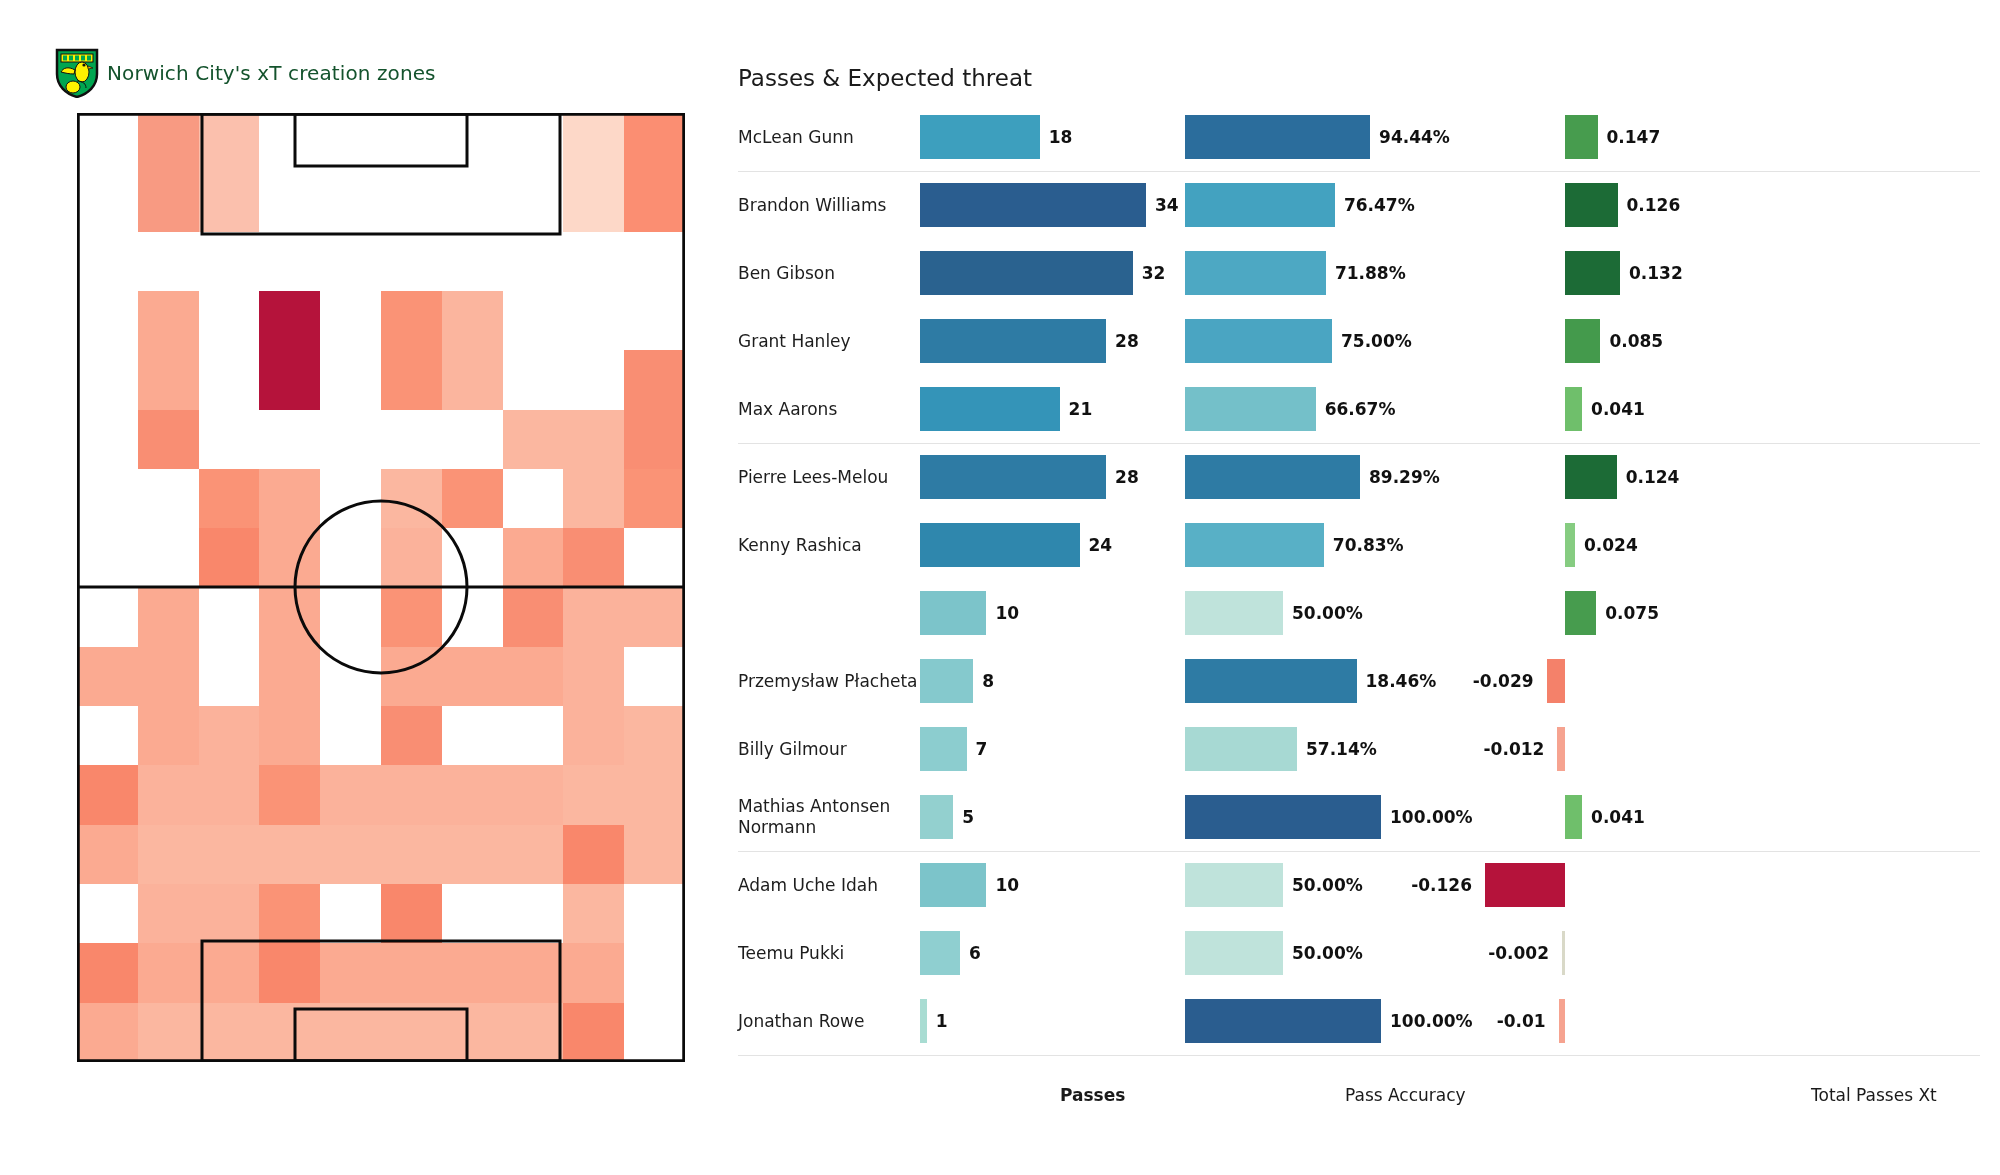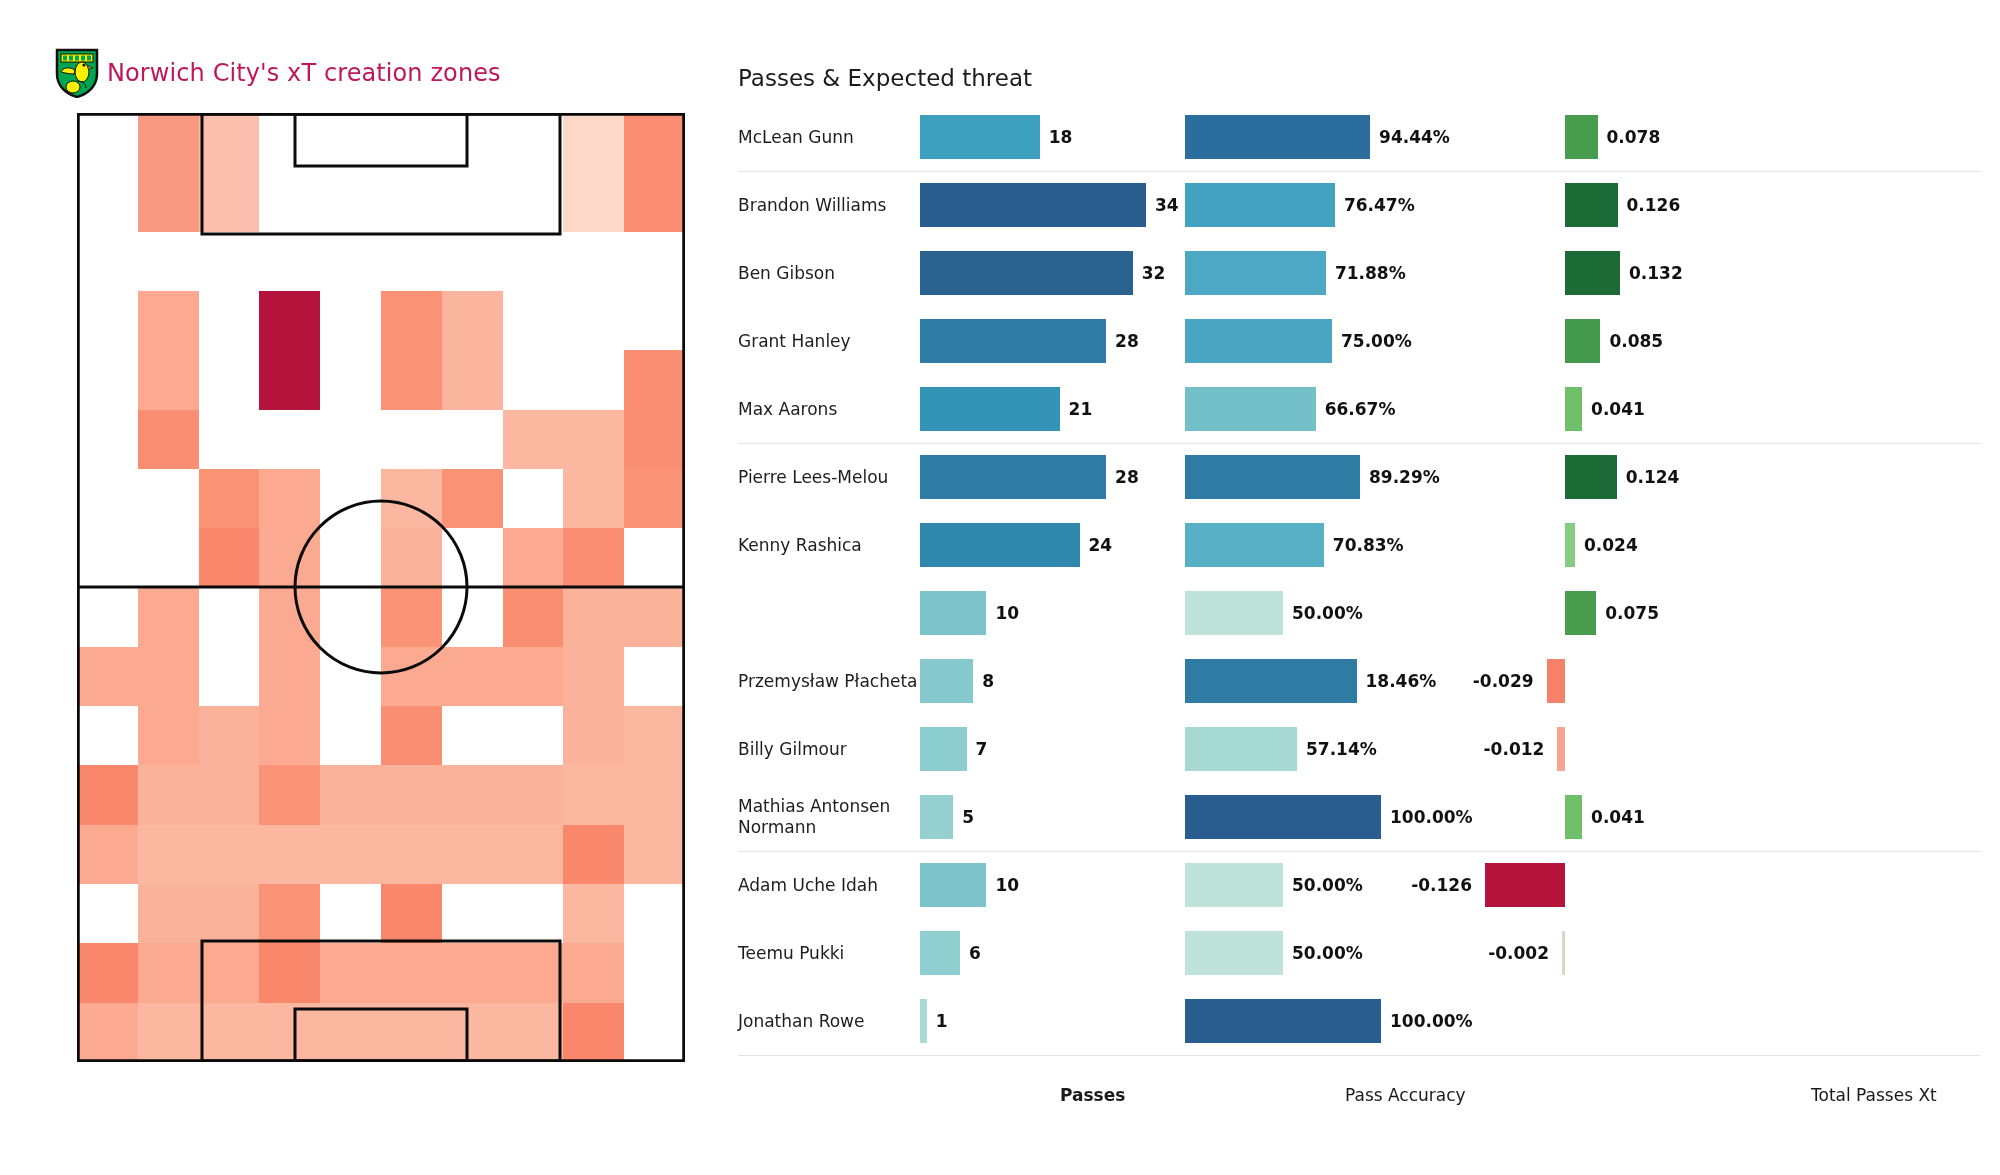--- a/index.html
+++ b/index.html
@@ -13,21 +13,21 @@
 
   
   .pitch-panel { position: absolute; left: 0; top: 0; width: 720px; height: 1175px; }
 
   .pitch-title-row {
     position: absolute; left: 55px; top: 48px;
     display: flex; align-items: center; gap: 8px;
   }
   .badge { width: 44px; height: 50px; flex: none; display:block; }
   .pitch-title {
-    font-size: 24px; color: #be185d; letter-spacing: 0.1px;
+    font-size: 20px; color: #14532d; letter-spacing: 0.1px;
     font-family: "DejaVu Sans", "Liberation Sans", sans-serif;
     white-space: nowrap;
   }
 
   .pitch-wrap {
     position: absolute; left: 77px; top: 113px;
     width: 608px; height: 949px;
   }
   .heat-grid {
     position: absolute; inset: 0;
@@ -304,21 +304,21 @@
           <div class="col-acc">
             <div class="bar-row lr">
               <div class="bar" style="width: 185.102px; background: rgb(43, 109, 156);"></div>
               <span class="bar-lbl">94.44%</span>
             </div>
           </div>
           <div class="col-xt">
             <div class="xt-track">
               <div class="xt-pos">
                 <div class="bar" style="background: rgb(71, 156, 78); width: 32.5px;"></div>
-                <span class="bar-lbl">0.078</span>
+                <span class="bar-lbl">0.147</span>
               </div>
             </div>
           </div>
         </div>
         <div class="row sep-top">
           <div class="name-cell">Brandon Williams</div>
           <div class="col-passes">
             <div class="bar-row lr">
               <div class="bar" style="width: 226px; background: rgb(42, 93, 143);"></div>
               <span class="bar-lbl">34</span>
@@ -596,20 +596,28 @@
           <div class="col-passes">
             <div class="bar-row lr">
               <div class="bar" style="width: 6.64706px; background: rgb(168, 220, 210);"></div>
               <span class="bar-lbl">1</span>
             </div>
           </div>
           <div class="col-acc">
             <div class="bar-row lr">
               <div class="bar" style="width: 196px; background: rgb(42, 93, 143);"></div>
               <span class="bar-lbl">100.00%</span>
+            </div>
+          </div>
+          <div class="col-xt">
+            <div class="xt-track">
+              <div class="xt-neg">
+                <div class="bar" style="background: rgb(246, 163, 144); width: 6.34921px;"></div>
+                <span class="bar-lbl left">-0.01</span>
+              </div>
             </div>
           </div>
         </div>
         <div class="rows-bottom-rule" style="top: 952px;"></div>
       </div>
   </div>
 
   <div class="axis-labels">
     <div class="axis-lbl bold" style="left:340px;">Passes</div>
     <div class="axis-lbl" style="left:625px;">Pass Accuracy</div>

